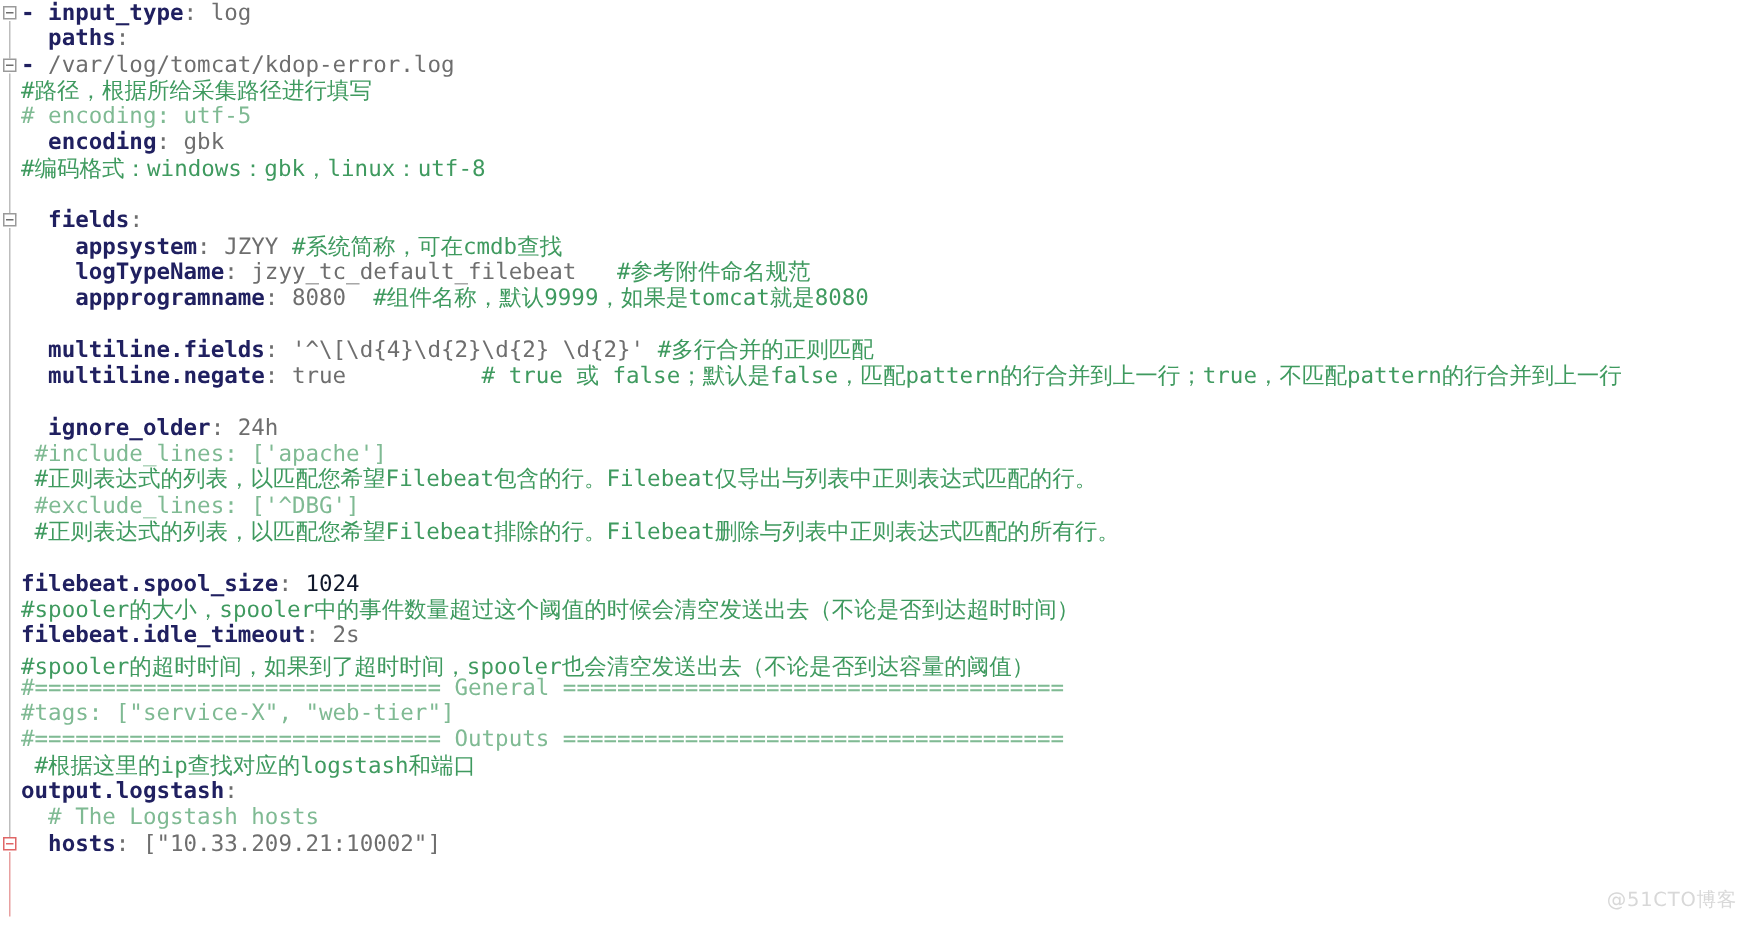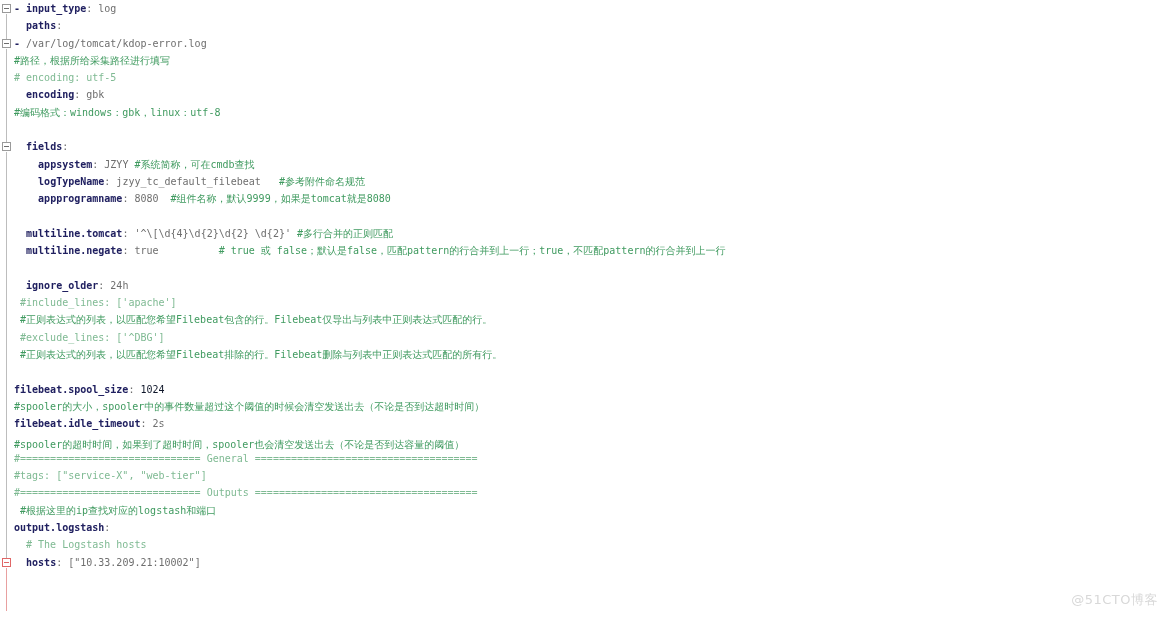--- a/index.html
+++ b/index.html
@@ -76,21 +76,21 @@
     left: 14px;
     top: 0;
     width: 1162px;
     height: 619px;
   }
   .line {
     position: relative;
     height: 17.3px;
     line-height: 17.3px;
     white-space: pre;
-    font-size: 10px;
+    font-size: 15px;
     letter-spacing: 0px;
   }
 
   
   .k   { color: #202060; font-weight: bold; }            
   .v   { color: #6e6e6e; }                               
   .num { color: #0f172a; }                               
   .c   { color: #3f9a5f; }                               
   .cg  { color: #7fba93; }                               
   .p   { color: #202060; font-weight: bold; }                               
@@ -133,21 +133,21 @@
       <div class="line" style="top: 0px;"><span class="c">#路径，根据所给采集路径进行填写</span></div>
       <div class="line" style="top: 0px;"><span class="cg"># encoding: utf-5</span></div>
       <div class="line" style="top: 0px;"><span class="v">  </span><span class="k">encoding</span><span class="v">: gbk</span></div>
       <div class="line" style="top: 0px;"><span class="c">#编码格式：windows：gbk，linux：utf-8</span></div>
       <div class="line" style="top: 0px;">&nbsp;</div>
       <div class="line" style="top: 0px;"><span class="v">  </span><span class="k">fields</span><span class="v">:</span></div>
       <div class="line" style="top: 0px;"><span class="v">    </span><span class="k">appsystem</span><span class="v">: JZYY </span><span class="c">#系统简称，可在cmdb查找</span></div>
       <div class="line" style="top: 0px;"><span class="v">    </span><span class="k">logTypeName</span><span class="v">: jzyy_tc_default_filebeat   </span><span class="c">#参考附件命名规范</span></div>
       <div class="line" style="top: 0px;"><span class="v">    </span><span class="k">appprogramname</span><span class="v">: 8080  </span><span class="c">#组件名称，默认9999，如果是tomcat就是8080</span></div>
       <div class="line" style="top: 0px;">&nbsp;</div>
-      <div class="line" style="top: 0px;"><span class="v">  </span><span class="k">multiline.tomcat</span><span class="v">: '^\[\d{4}\d{2}\d{2} \d{2}' </span><span class="c">#多行合并的正则匹配</span></div>
+      <div class="line" style="top: 0px;"><span class="v">  </span><span class="k">multiline.fields</span><span class="v">: '^\[\d{4}\d{2}\d{2} \d{2}' </span><span class="c">#多行合并的正则匹配</span></div>
       <div class="line" style="top: 0px;"><span class="v">  </span><span class="k">multiline.negate</span><span class="v">: true          </span><span class="c"># true 或 false；默认是false，匹配pattern的行合并到上一行；true，不匹配pattern的行合并到上一行</span></div>
       <div class="line" style="top: 0px;">&nbsp;</div>
       <div class="line" style="top: 0px;"><span class="v">  </span><span class="k">ignore_older</span><span class="v">: 24h</span></div>
       <div class="line" style="top: 0px;"><span class="cg"> #include_lines: ['apache']</span></div>
       <div class="line" style="top: 0px;"><span class="c"> #正则表达式的列表，以匹配您希望Filebeat包含的行。Filebeat仅导出与列表中正则表达式匹配的行。</span></div>
       <div class="line" style="top: 0px;"><span class="cg"> #exclude_lines: ['^DBG']</span></div>
       <div class="line" style="top: 0px;"><span class="c"> #正则表达式的列表，以匹配您希望Filebeat排除的行。Filebeat删除与列表中正则表达式匹配的所有行。</span></div>
       <div class="line" style="top: 0px;">&nbsp;</div>
       <div class="line" style="top: 0px;"><span class="k">filebeat.spool_size</span><span class="v">: </span><span class="num">1024</span></div>
       <div class="line" style="top: 0px;"><span class="c">#spooler的大小，spooler中的事件数量超过这个阈值的时候会清空发送出去（不论是否到达超时时间）</span></div>

